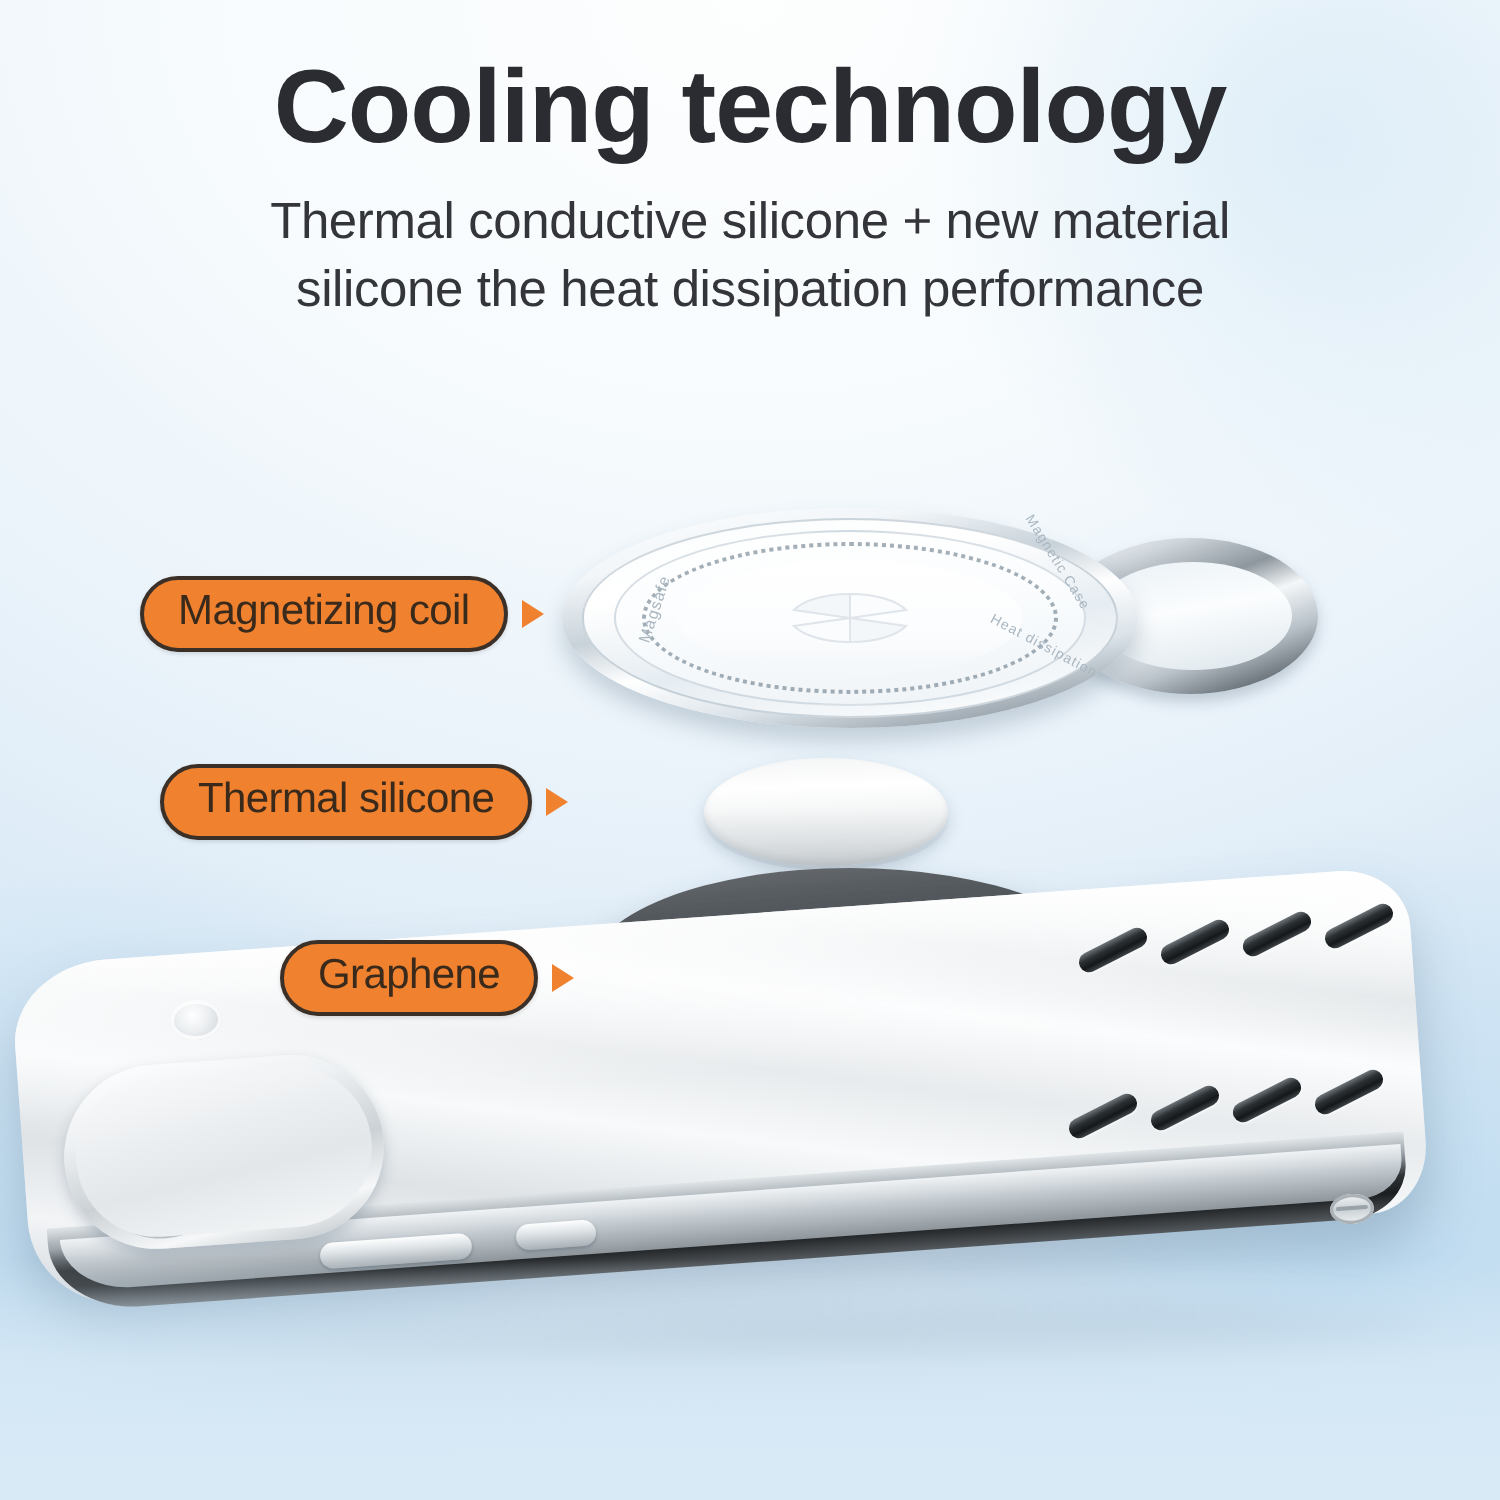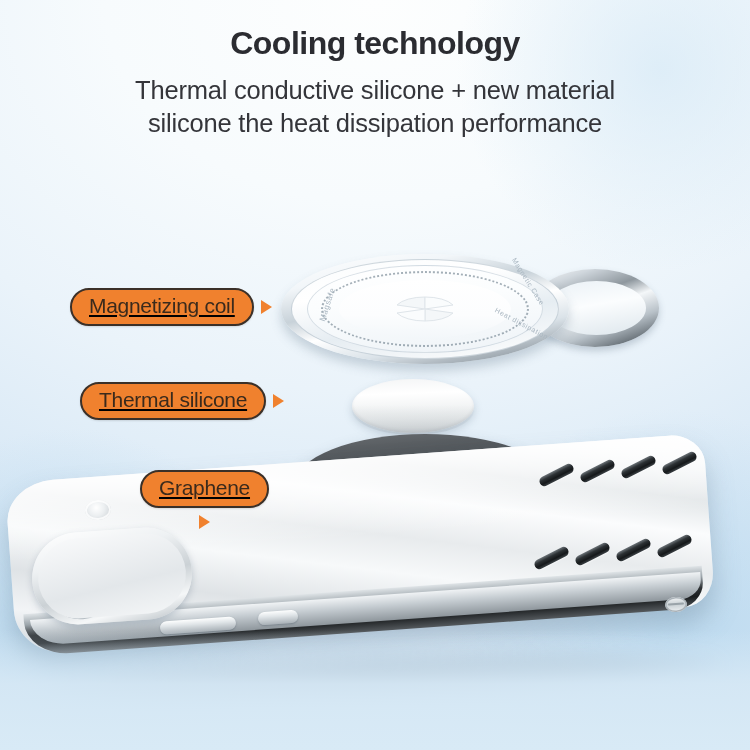--- a/index.html
+++ b/index.html
@@ -33,59 +33,59 @@
   .corner-tint-tr {
     position:absolute; right:-120px; top:-130px;
     width:420px; height:400px; border-radius:50%;
     background:radial-gradient(circle, rgba(214,233,246,.75) 0%, rgba(214,233,246,0) 70%);
     pointer-events:none;
   }
 
   
   .header { position:absolute; left:0; right:0; top:26px; text-align:center; }
   .title {
-    font-size:32px;
+    font-size:52px;
     font-weight:700;
     letter-spacing:-0.5px;
     color:#2b2c31;
     line-height:1.08;
   }
   .subtitle {
     margin-top:13px;
     font-size:25.5px;
     line-height:1.33;
     color:#34353a;
     letter-spacing:-0.2px;
     padding:0 54px;
   }
   .subtitle .ln { display:block; white-space:nowrap; }
 
   
-  .badge-row { position:absolute; display:flex; align-items:center; gap:7px;text-decoration:underline; }
+  .badge-row { position:absolute; display:flex; align-items:center; gap:7px; }
   .badge {
     background:#f0812e;
     border:2.2px solid #3b3028;
     border-radius:999px;
     color:#3a2a1c;
     font-size:21px;
     letter-spacing:-0.3px;
     padding:4px 17px 6px 17px;
     line-height:1.12;
     white-space:nowrap;
     box-shadow:0 1px 2px rgba(0,0,0,.12);
   }
   .arrow {
     width:0;height:0;
     border-left:11px solid #f0812e;
     border-top:7.5px solid transparent;
     border-bottom:7.5px solid transparent;
   }
   #badge-coil    { left:70px;  top:288px; }
   #badge-silicone{ left:80px;  top:382px;text-align:right; }
-  #badge-graphene{ left:140px; top:470px;flex-direction:column; }
+  #badge-graphene{ left:140px; top:470px; }
 
   
   .ring-holder {
     position:absolute;
     left:281px; top:248px;
     width:380px; height:120px;
   }
   
   .loop {
     position:absolute; right:2px; top:21px;

